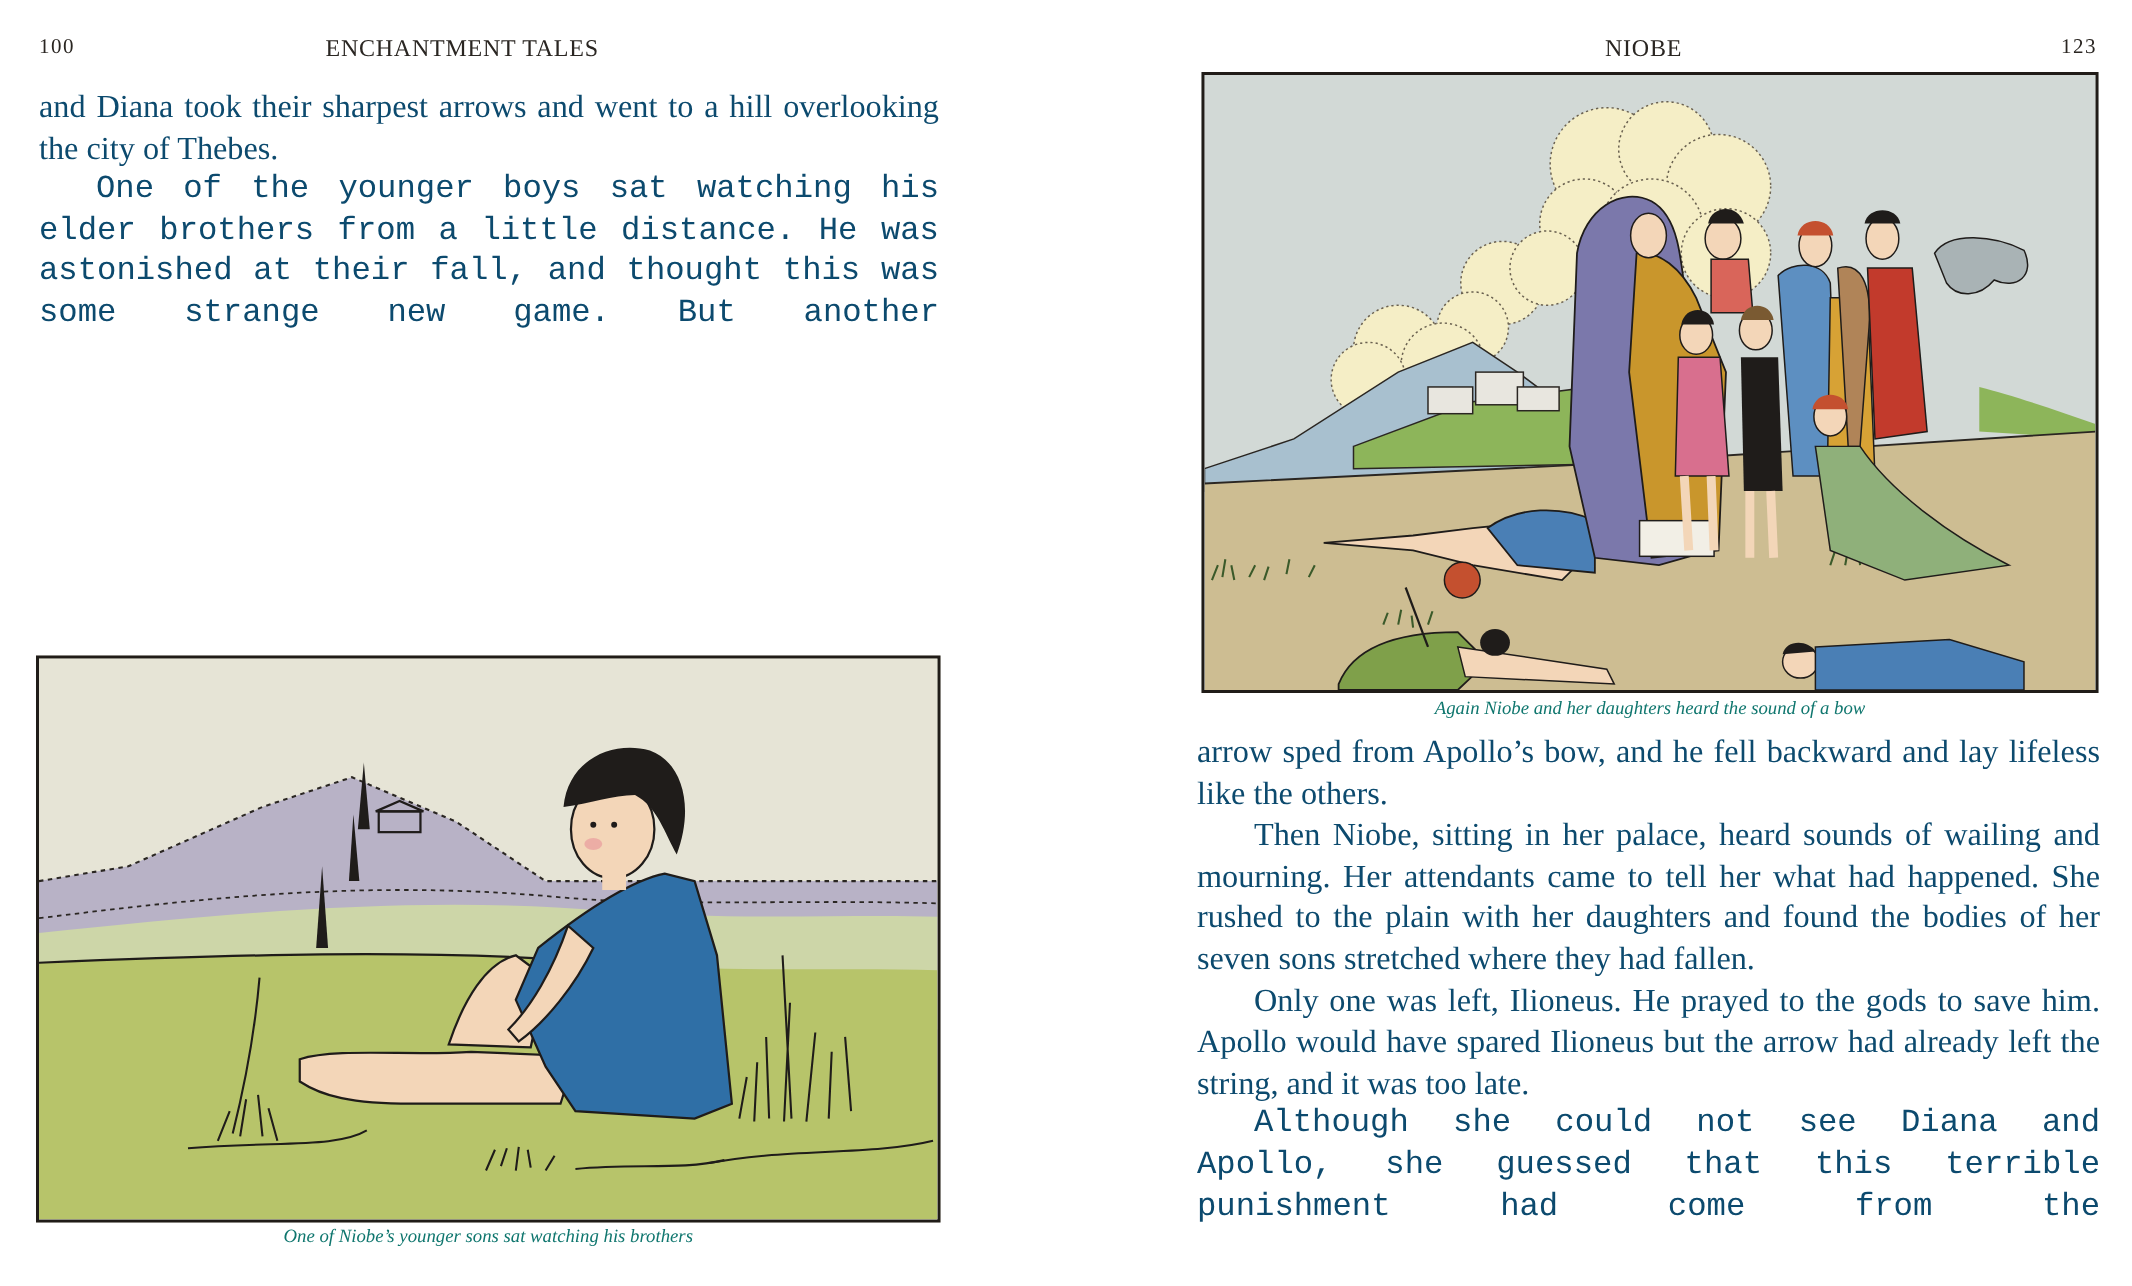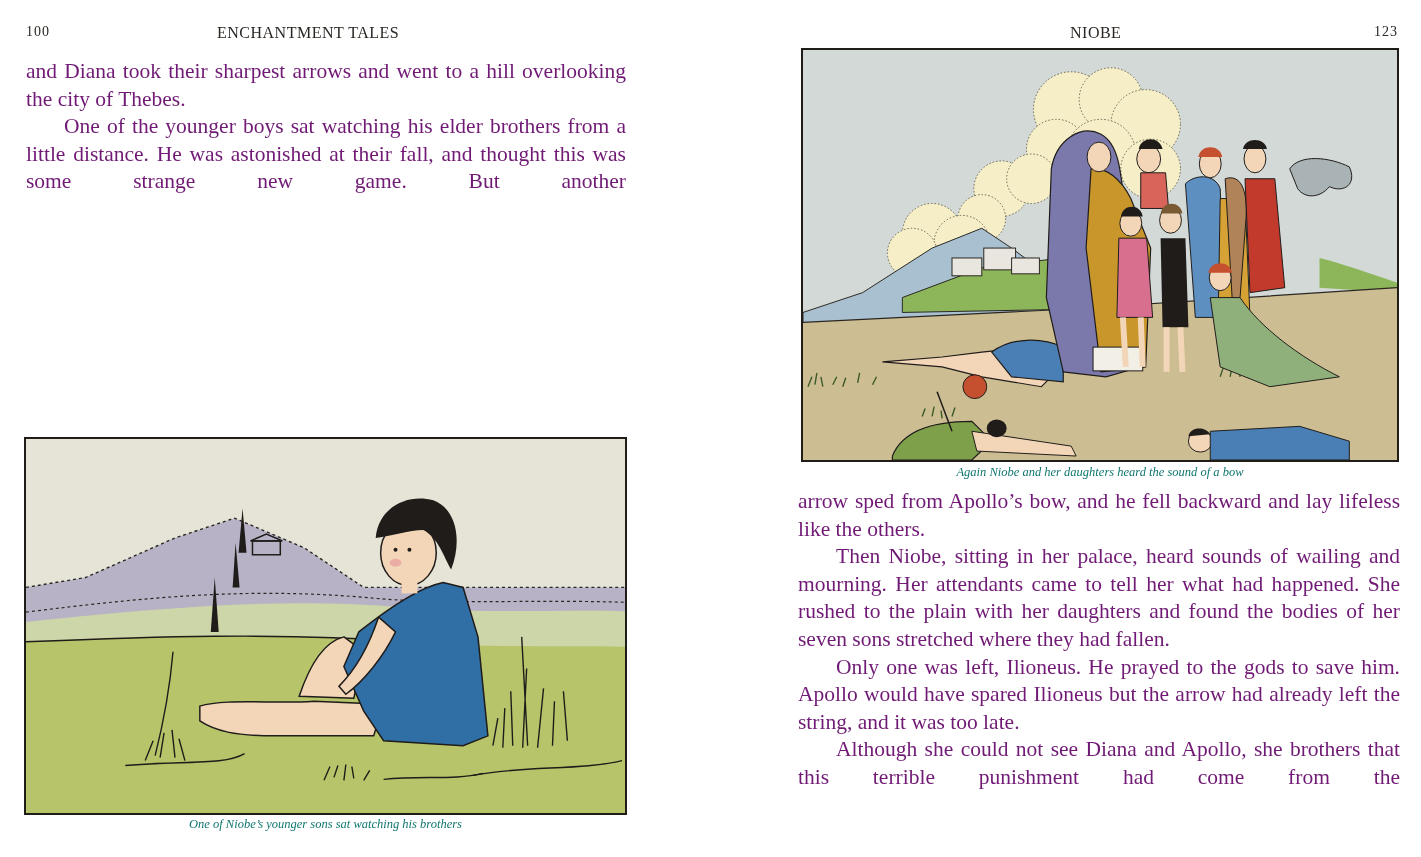--- a/index.html
+++ b/index.html
@@ -6,24 +6,24 @@
   html, body { width: 1421px; height: 857px; background: #ffffff; overflow: hidden; }
   body { position: relative; font-family: "Liberation Serif", "DejaVu Serif", serif; color: #1f1c1a; }
 
   .page { position: absolute; top: 0; height: 672px; }
   .page-left { left: 0; width: 660px; }
   .page-right { left: 760px; width: 661px; }
 
   .running-head { position: absolute; top: 24px; font-size: 16px; letter-spacing: 0.5px; color: #2a2622; }
   .folio { font-size: 14px; letter-spacing: 1px; }
 
-  .body-text { position: absolute; font-size: 21.5px; line-height: 27.6px; text-align: justify; color: #701a75; }
+  .body-text { position: absolute; font-size: 21.5px; line-height: 27.6px; text-align: justify; color: #0c4a6e; }
   .body-text p { text-indent: 38px; }
   .body-text p.cont { text-indent: 0; }
-  .body-text p.last-line-justify { text-align-last: justify; }
+  .body-text p.last-line-justify { text-align-last: justify; font-family: Liberation Mono, monospace; }
 
   .plate { position: absolute; border: 2px solid #201c18; overflow: hidden; }
   .plate svg { display: block; width: 100%; height: 100%; }
 
   .caption { position: absolute; font-style: italic; font-size: 12.5px; color: #0f766e; text-align: center; }
 </style>
 </head>
 <body>
 
 <div class="page page-left">
@@ -176,15 +176,15 @@
       <path d="M410 385 L500 380 L550 395 L550 414 L410 414 Z" fill="#4a7fb5" stroke="#1f1c1a" stroke-width="1"></path>
     </svg>
   </div>
 
   <div class="caption" style="left:41px; top:465px; width:598px;">Again Niobe and her daughters heard the sound of a bow</div>
 
   <div class="body-text" style="left:38px; top:488px; width:602px;">
     <p class="cont">arrow sped from Apollo’s bow, and he fell backward and lay lifeless like the others.</p>
     <p>Then Niobe, sitting in her palace, heard sounds of wailing and mourning.  Her attendants came to tell her what had happened.  She rushed to the plain with her daughters and found the bodies of her seven sons stretched where they had fallen.</p>
     <p>Only one was left, Ilioneus.  He prayed to the gods to save him.  Apollo would have spared Ilioneus but the arrow had already left the string, and it was too late.</p>
-    <p class="last-line-justify">Although she could not see Diana and Apollo, she brothers that this terrible punishment had come from the</p>
+    <p class="last-line-justify">Although she could not see Diana and Apollo, she guessed that this terrible punishment had come from the</p>
   </div>
 </div>
 
 </body></html>

